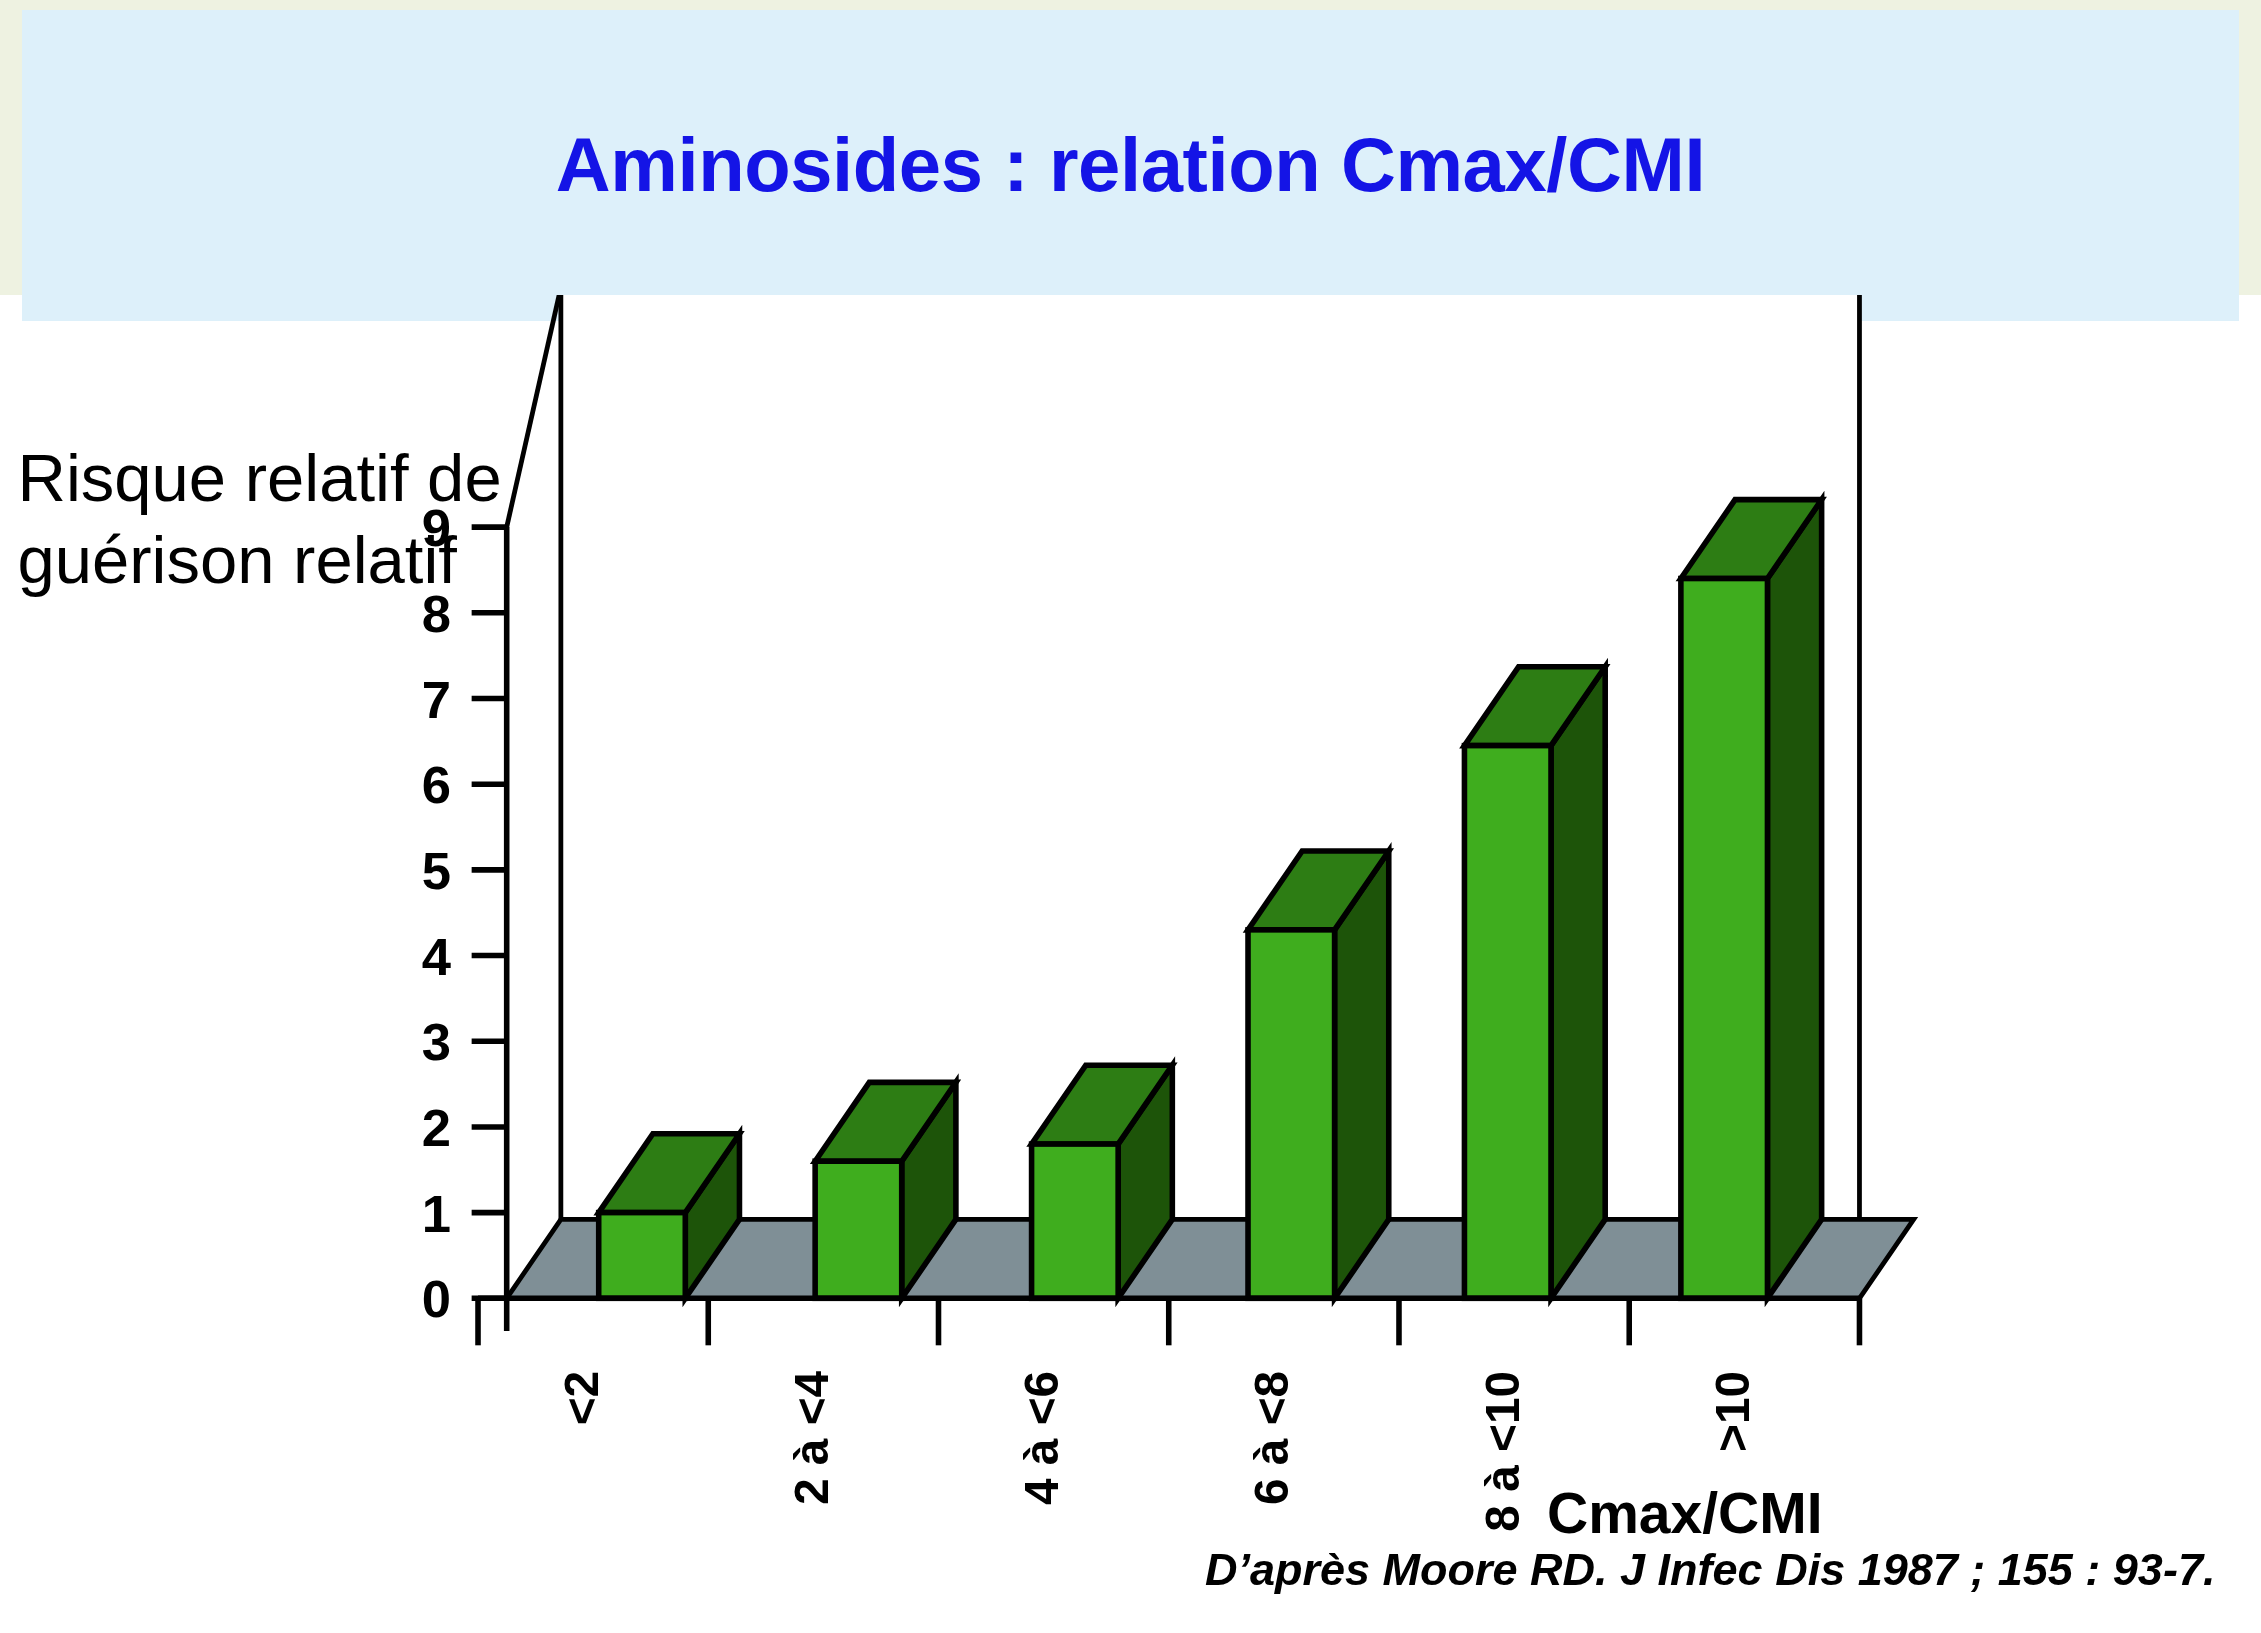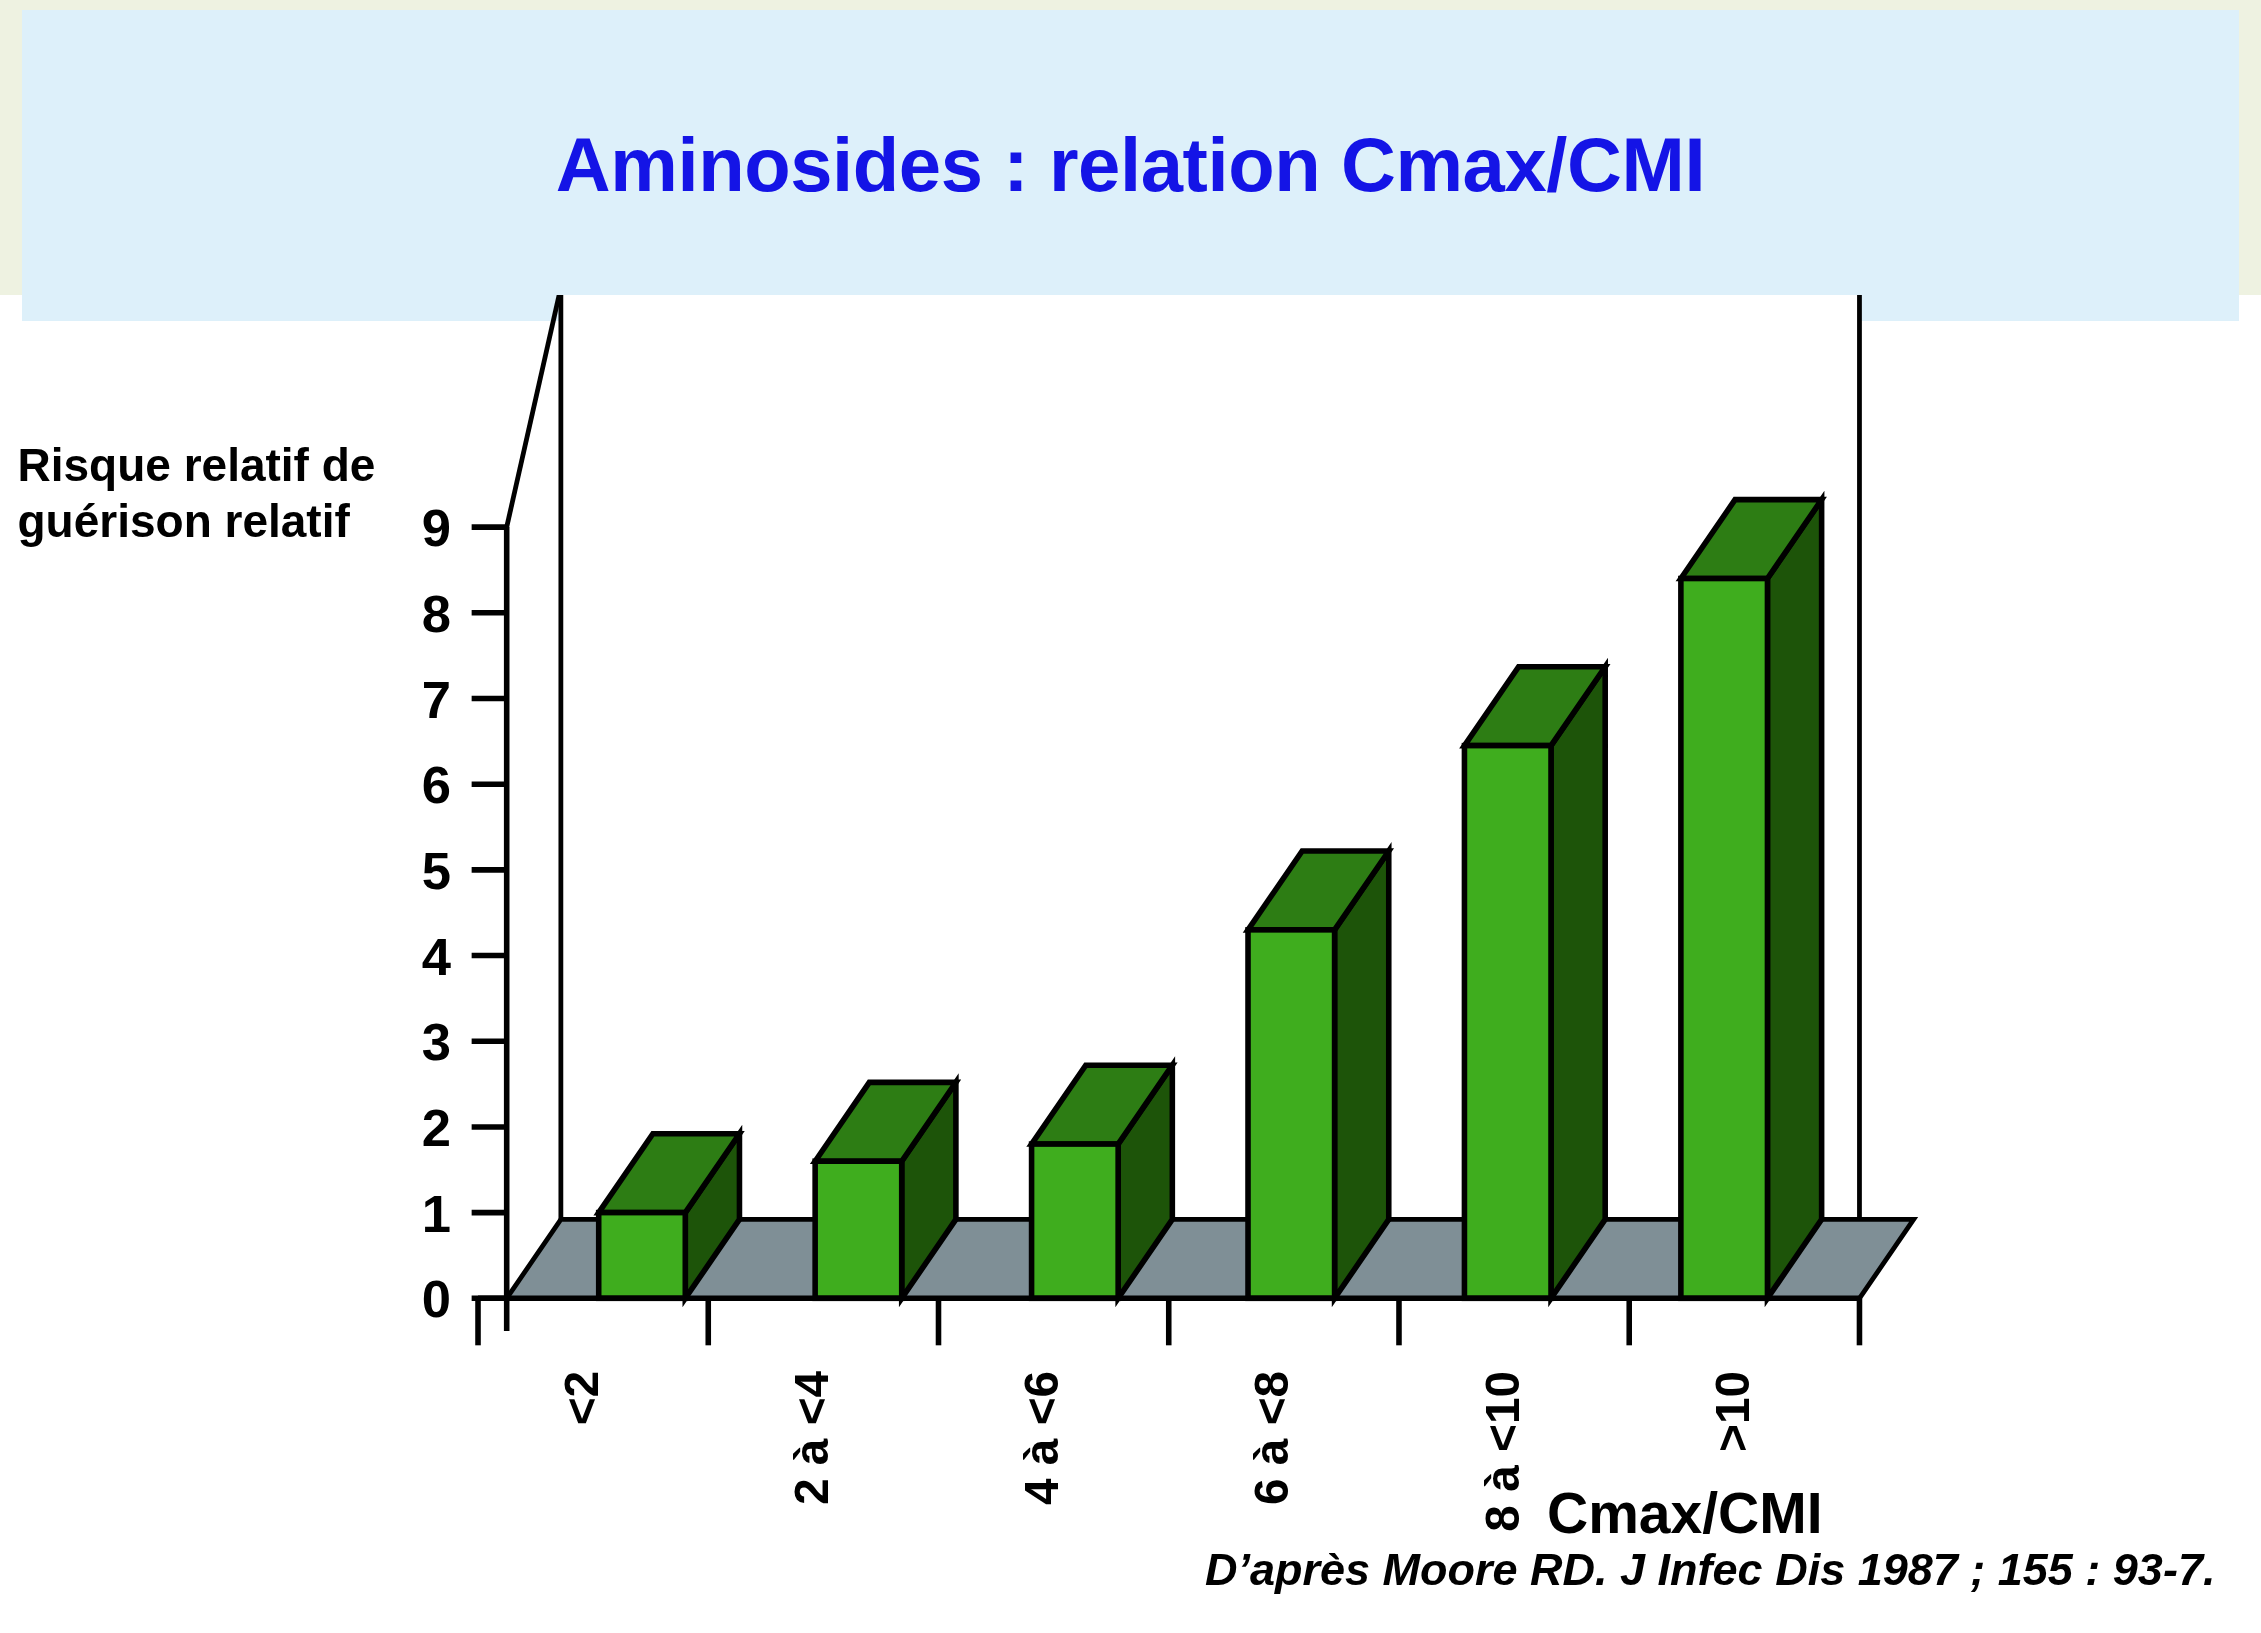--- a/index.html
+++ b/index.html
@@ -57,22 +57,22 @@
     width: 2261px;
     height: 1339px;
   }
 
   
   #y-axis-label {
     position: absolute;
     left: 17.5px;
     top: 142px;
     width: 510px;
-    font-weight: bold;
-    font-size: 46px;
+    font-weight: normal;
+    font-size: 67px;
     line-height: 1.22;
     color: #000000;
   }
 
   
   #x-axis-title {
     position: absolute;
     left: 1547px;
     top: 1185px;
     font-weight: bold;

